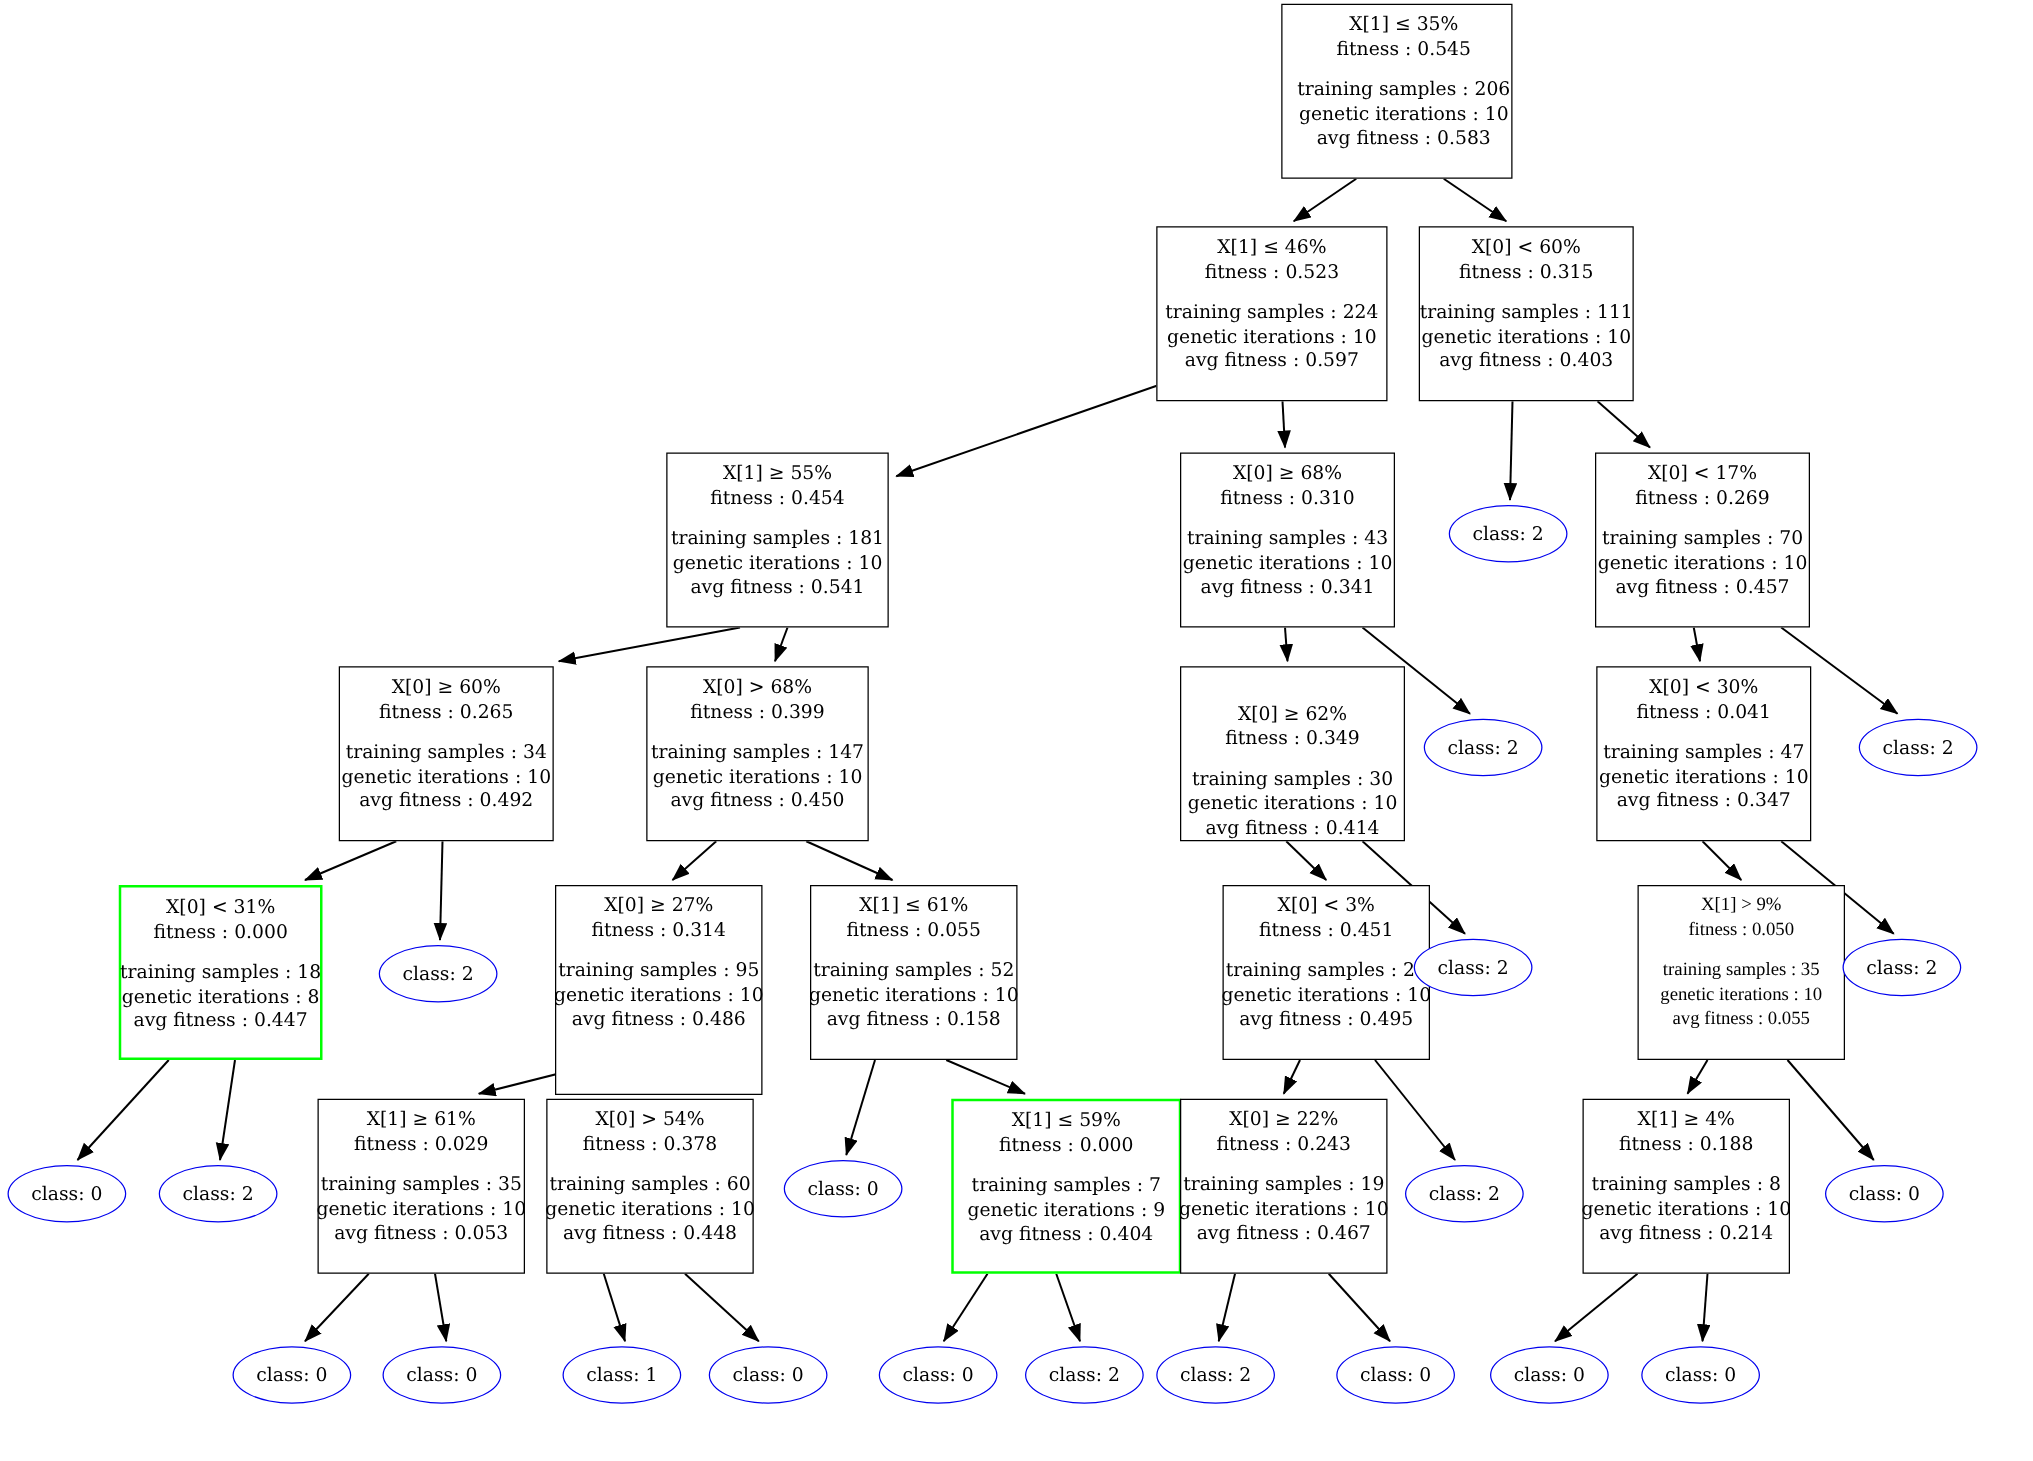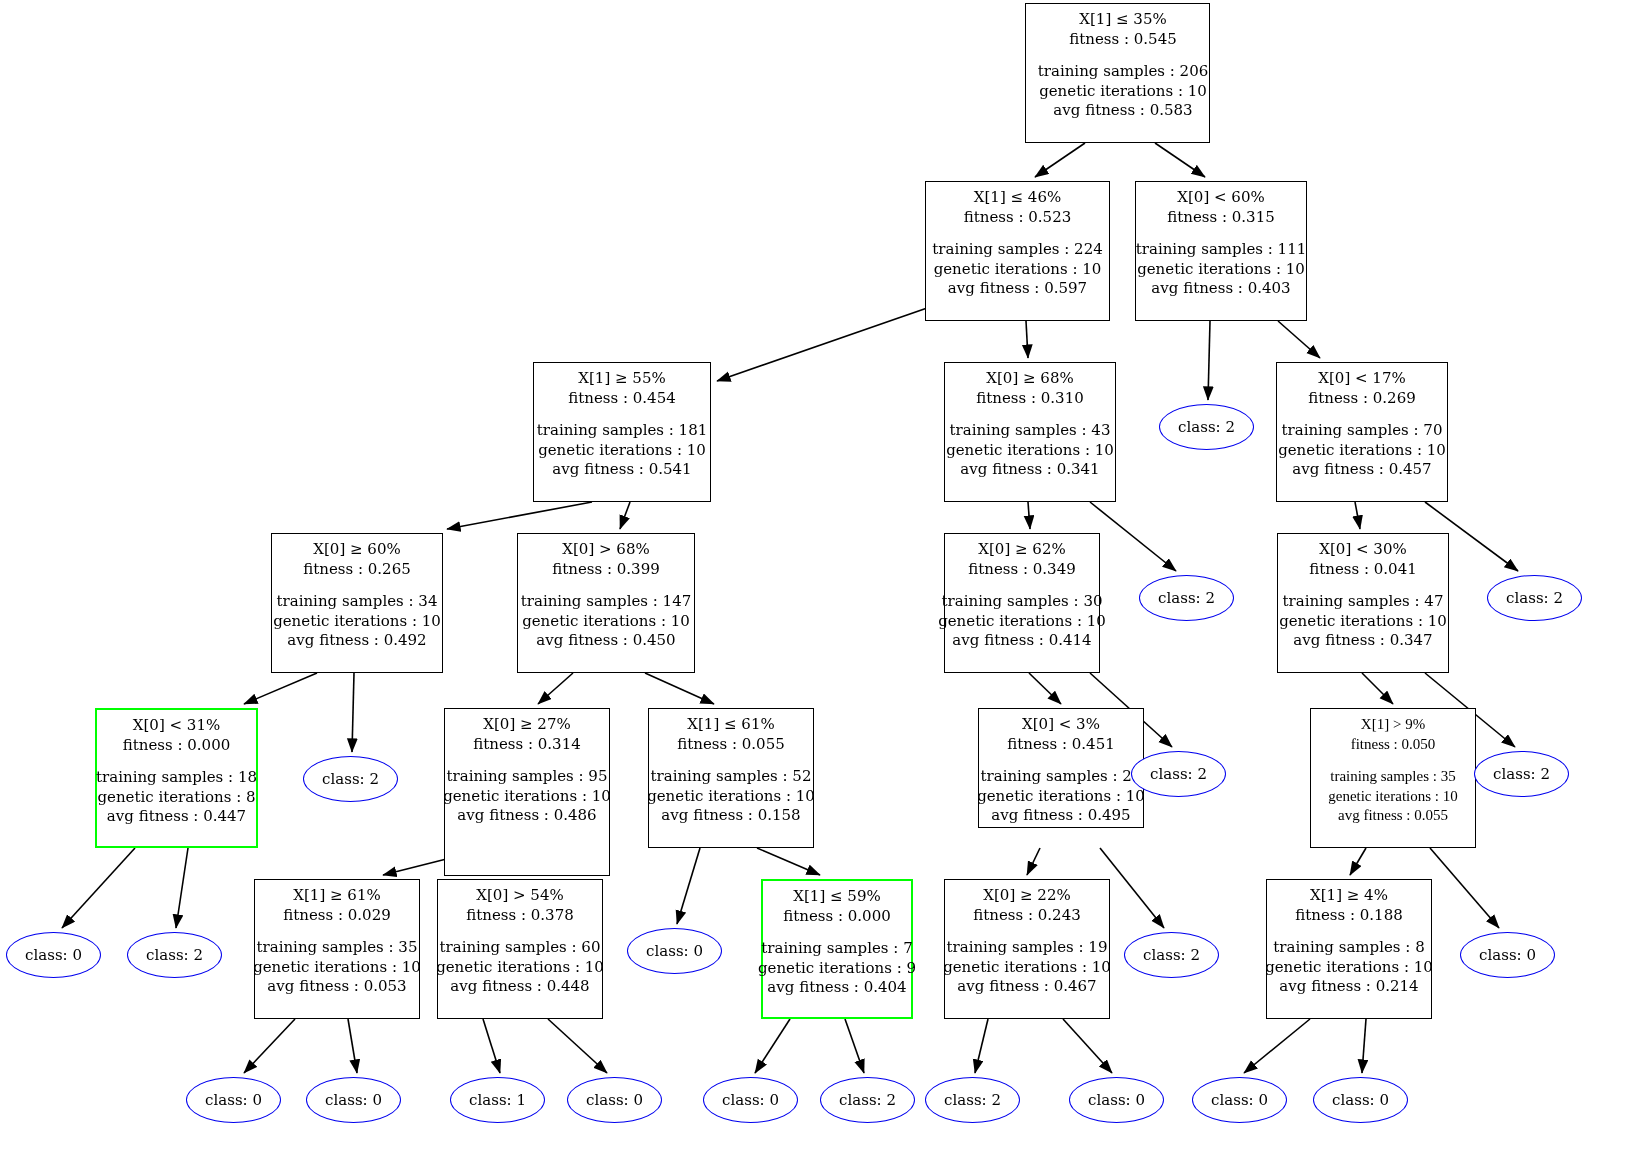--- a/index.html
+++ b/index.html
@@ -161,21 +161,21 @@
         <span class="stat">avg fitness : 0.492</span>
       </div>
       <div class="node" style="left: 517px; top: 533px; width: 178px; height: 140px;">
         <span class="cond">X[0] &gt; 68%</span>
         <span class="fit">fitness : 0.399</span>
         <span class="gap"></span>
         <span class="stat">training samples : 147</span>
         <span class="stat">genetic iterations : 10</span>
         <span class="stat">avg fitness : 0.450</span>
       </div>
-      <div class="node" style="left: 944px; top: 533px; width: 156px; height: 140px;">
+      <div class="node" style="left: 944px; top: 533px; width: 180px; height: 140px; justify-content: flex-end;">
         <span class="cond">X[0] ≥ 62%</span>
         <span class="fit">fitness : 0.349</span>
         <span class="gap"></span>
         <span class="stat">training samples : 30</span>
         <span class="stat">genetic iterations : 10</span>
         <span class="stat">avg fitness : 0.414</span>
       </div>
       <div class="node" style="left: 1277px; top: 533px; width: 172px; height: 140px;">
         <span class="cond">X[0] &lt; 30%</span>
         <span class="fit">fitness : 0.041</span>
@@ -201,21 +201,21 @@
         <span class="stat">avg fitness : 0.486</span>
       </div>
       <div class="node" style="left: 648px; top: 708px; width: 166px; height: 140px;">
         <span class="cond">X[1] ≤ 61%</span>
         <span class="fit">fitness : 0.055</span>
         <span class="gap"></span>
         <span class="stat">training samples : 52</span>
         <span class="stat">genetic iterations : 10</span>
         <span class="stat">avg fitness : 0.158</span>
       </div>
-      <div class="node" style="left: 978px; top: 708px; width: 166px; height: 120px;">
+      <div class="node" style="left: 978px; top: 708px; width: 166px; height: 140px;">
         <span class="cond">X[0] &lt; 3%</span>
         <span class="fit">fitness : 0.451</span>
         <span class="gap"></span>
         <span class="stat">training samples : 21</span>
         <span class="stat">genetic iterations : 10</span>
         <span class="stat">avg fitness : 0.495</span>
       </div>
       <div class="node" style="left: 1310px; top: 708px; width: 166px; height: 140px; font-family: Liberation Serif, serif;">
         <span class="cond">X[1] &gt; 9%</span>
         <span class="fit">fitness : 0.050</span>
@@ -233,21 +233,21 @@
         <span class="stat">avg fitness : 0.053</span>
       </div>
       <div class="node" style="left: 437px; top: 879px; width: 166px; height: 140px;">
         <span class="cond">X[0] &gt; 54%</span>
         <span class="fit">fitness : 0.378</span>
         <span class="gap"></span>
         <span class="stat">training samples : 60</span>
         <span class="stat">genetic iterations : 10</span>
         <span class="stat">avg fitness : 0.448</span>
       </div>
-      <div class="node highlight" style="left: 761px; top: 879px; width: 152px; height: 140px;">
+      <div class="node highlight" style="left: 761px; top: 879px; width: 184px; height: 140px;">
         <span class="cond">X[1] ≤ 59%</span>
         <span class="fit">fitness : 0.000</span>
         <span class="gap"></span>
         <span class="stat">training samples : 7</span>
         <span class="stat">genetic iterations : 9</span>
         <span class="stat">avg fitness : 0.404</span>
       </div>
       <div class="node" style="left: 944px; top: 879px; width: 166px; height: 140px;">
         <span class="cond">X[0] ≥ 22%</span>
         <span class="fit">fitness : 0.243</span>

